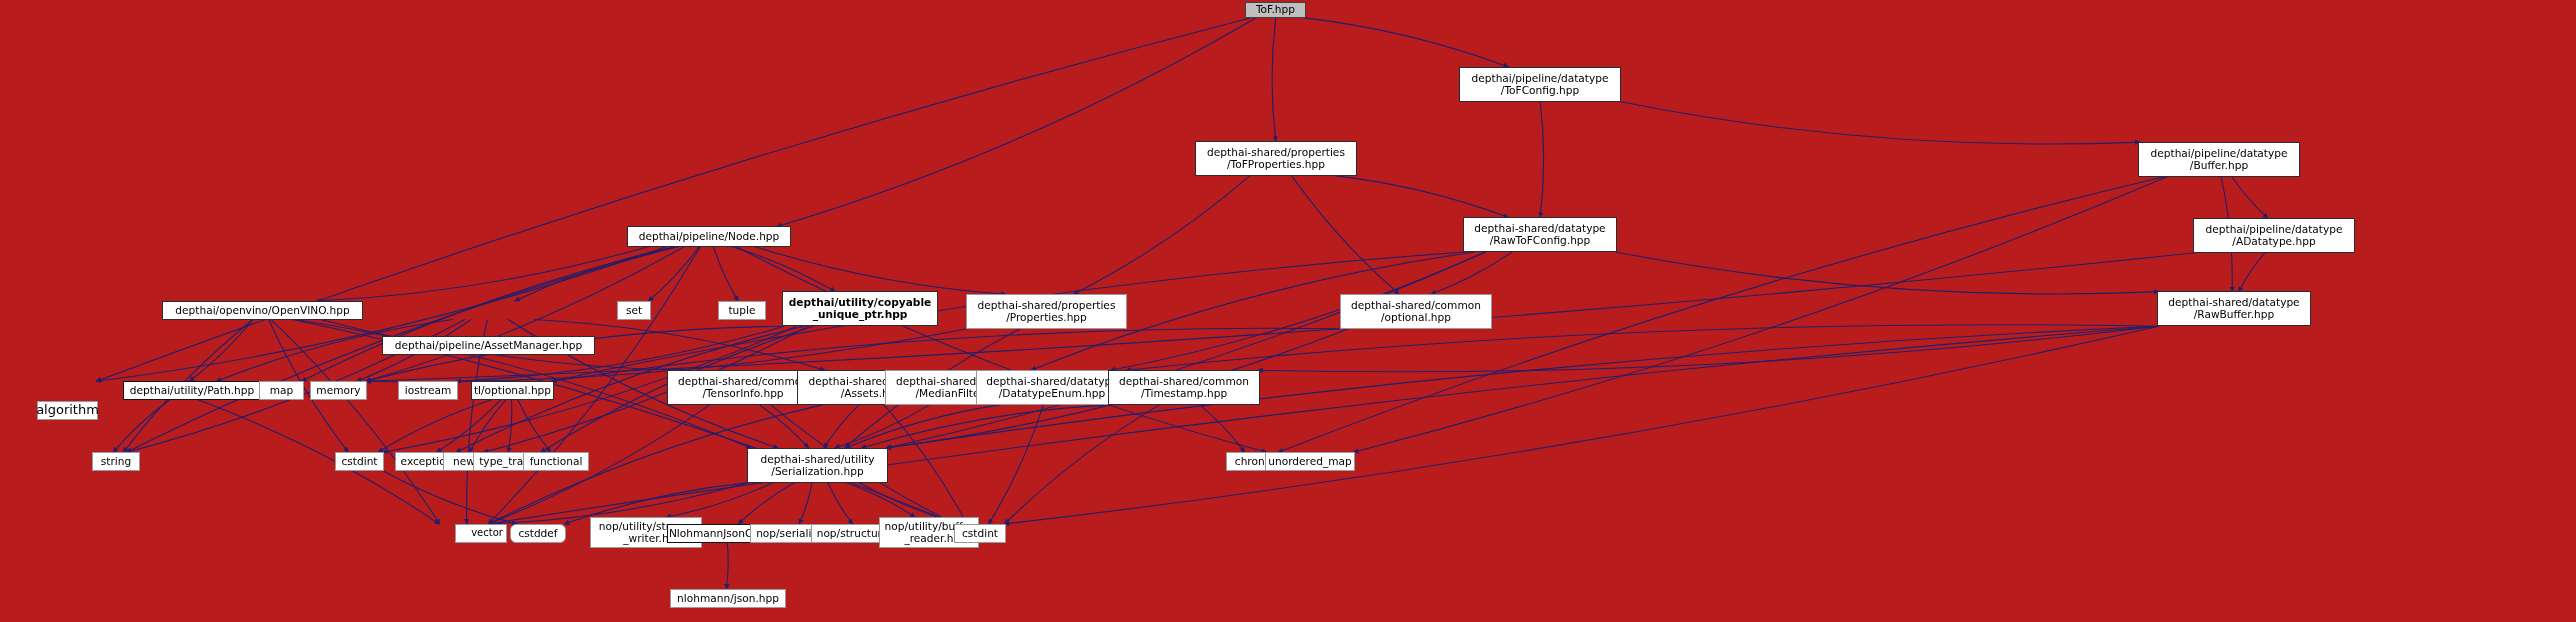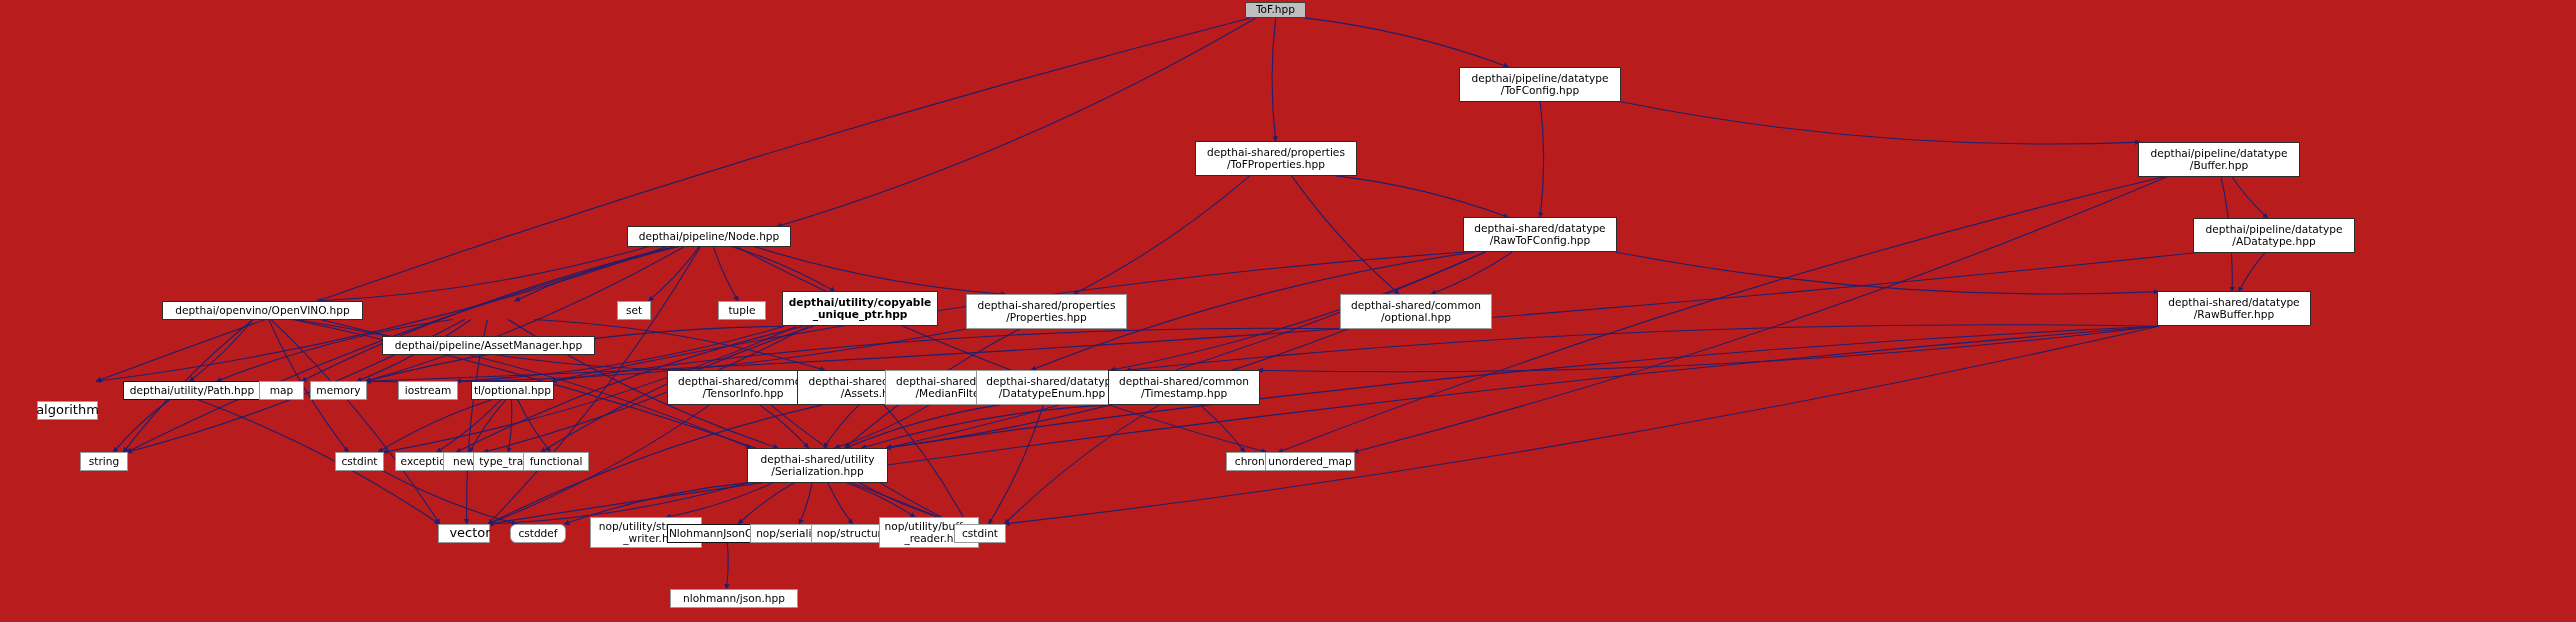--- a/index.html
+++ b/index.html
@@ -211,21 +211,21 @@
       <div class="node strong" style="left: 1108px; top: 370px; width: 152px; height: 35px; font-size: 10.6px;">
         <span>depthai-shared/common
 /Timestamp.hpp</span>
       </div>
       <div class="node " style="left: 1226px; top: 452px; width: 54px; height: 18.6px; font-size: 10.6px;">
         <span>chrono</span>
       </div>
       <div class="node " style="left: 1265px; top: 452px; width: 90px; height: 18.6px; font-size: 10.6px;">
         <span>unordered_map</span>
       </div>
-      <div class="node " style="left: 80px; top: 452px; width: 48px; height: 18.6px; font-size: 10.6px;">
+      <div class="node " style="left: 92px; top: 452px; width: 48px; height: 18.6px; font-size: 10.6px;">
         <span>string</span>
       </div>
       <div class="node " style="left: 335px; top: 452px; width: 49px; height: 18.6px; font-size: 10.6px;">
         <span>cstdint</span>
       </div>
       <div class="node " style="left: 395px; top: 452px; width: 63px; height: 18.6px; font-size: 10.6px;">
         <span>exception</span>
       </div>
       <div class="node " style="left: 443px; top: 452px; width: 42px; height: 18.6px; font-size: 10.6px;">
         <span>new</span>
@@ -233,21 +233,21 @@
       <div class="node " style="left: 473px; top: 452px; width: 69px; height: 18.6px; font-size: 10.6px;">
         <span>type_traits</span>
       </div>
       <div class="node " style="left: 523px; top: 452px; width: 66px; height: 18.6px; font-size: 10.6px;">
         <span>functional</span>
       </div>
       <div class="node strong" style="left: 747px; top: 448px; width: 141px; height: 35px; font-size: 10.6px;">
         <span>depthai-shared/utility
 /Serialization.hpp</span>
       </div>
-      <div class="node " style="left: 438px; top: 524px; width: 52px; height: 18.6px; font-size: 13px; padding-left: 12px;">
+      <div class="node " style="left: 455px; top: 524px; width: 52px; height: 18.6px; font-size: 10px; padding-left: 12px;">
         <span>vector</span>
       </div>
       <div class="node " style="left: 510px; top: 524px; width: 56px; height: 18.6px; font-size: 10.6px; border-radius: 6px;">
         <span>cstddef</span>
       </div>
       <div class="node " style="left: 590px; top: 517px; width: 112px; height: 31px; font-size: 10.6px;">
         <span>nop/utility/stream
 _writer.h</span>
       </div>
       <div class="node bold" style="left: 655px; top: 524px; width: 145px; height: 18.6px; font-size: 10.6px;">
@@ -259,18 +259,18 @@
       <div class="node " style="left: 811px; top: 524px; width: 93px; height: 18.6px; font-size: 10.6px;">
         <span>nop/structure.h</span>
       </div>
       <div class="node " style="left: 879px; top: 517px; width: 100px; height: 31px; font-size: 10.6px;">
         <span>nop/utility/buffer
 _reader.h</span>
       </div>
       <div class="node " style="left: 954px; top: 524px; width: 52px; height: 18.6px; font-size: 10.6px;">
         <span>cstdint</span>
       </div>
-      <div class="node " style="left: 670px; top: 589px; width: 128px; height: 18.6px; font-size: 10.6px;">
+      <div class="node " style="left: 670px; top: 589px; width: 116px; height: 18.6px; font-size: 10.6px;">
         <span>nlohmann/json.hpp</span>
       </div>
     </div>
 </div>
 
 
 </body></html>

